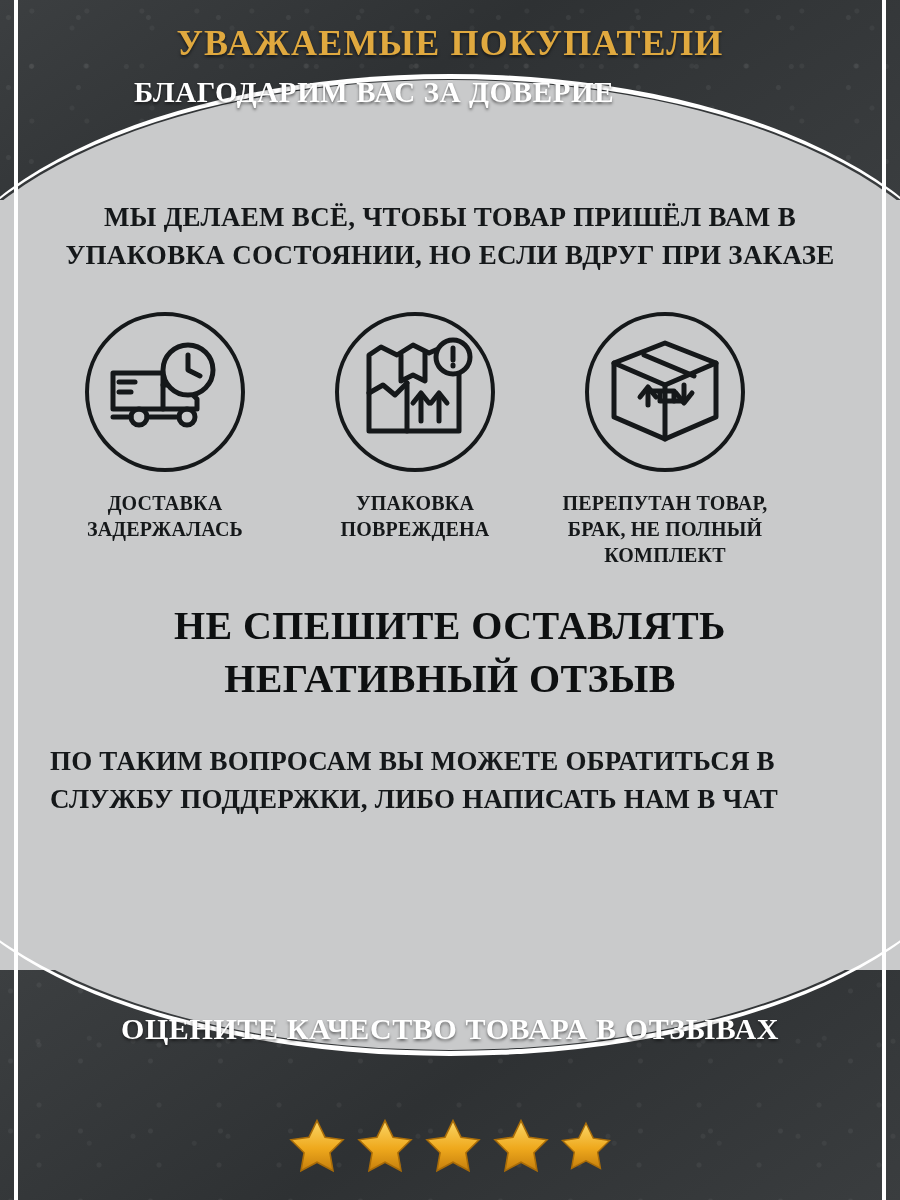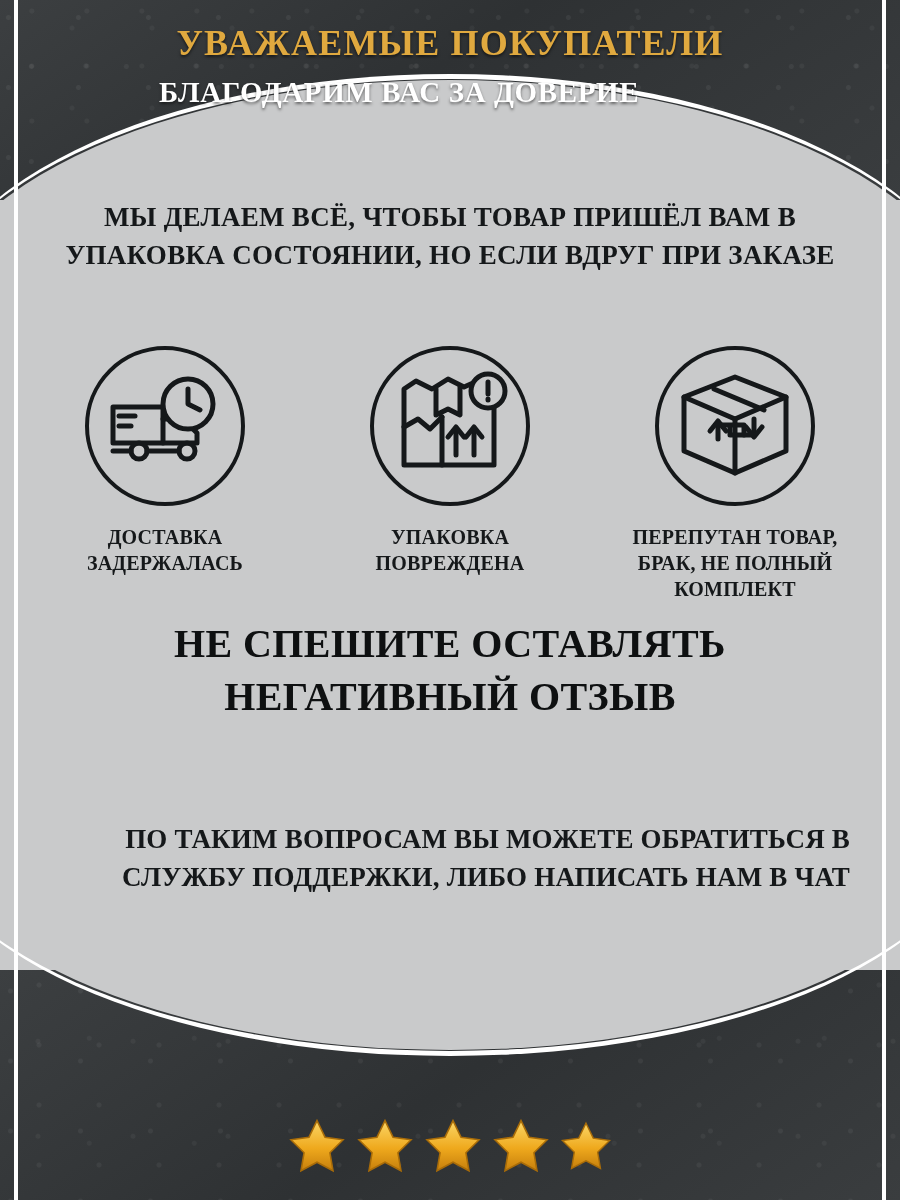--- a/index.html
+++ b/index.html
@@ -128,41 +128,39 @@
   .hdr-white {
     position: absolute;
     top: 74px; left: 0; width: 748px;
     text-align: center;
     color: #ffffff;
     font-size: 29px;
     font-weight: bold;
     line-height: 1.28;
     letter-spacing: 0.6px;
     text-shadow: 0 2px 3px rgba(0,0,0,0.5);
-    margin-left: 25px;
   }
 
   .intro {
     position: absolute;
     top: 198px; left: 60px; width: 780px;
     text-align: center;
     color: #15181a;
     font-size: 27px;
     font-weight: bold;
     line-height: 1.42;
     letter-spacing: 0.3px;
   }
 
   
   .icons-row {
     position: absolute;
-    top: 346px; left: 40px;
+    top: 312px; left: 40px;
     width: 820px;
     display: flex;
-    justify-content: space-between;
     align-items: flex-start;
   }
   .icon-col {
     width: 250px;
     display: flex;
     flex-direction: column;
     align-items: center;
   }
   .icon-circle {
     width: 160px;
@@ -180,33 +178,33 @@
     text-align: center;
     color: #15181a;
     font-size: 20px;
     font-weight: bold;
     line-height: 1.3;
     letter-spacing: 0.2px;
   }
 
   .big-title {
     position: absolute;
-    top: 618px; left: 60px; width: 780px;
+    top: 600px; left: 60px; width: 780px;
     text-align: center;
     color: #0e1011;
     font-size: 40px;
     font-weight: bold;
     line-height: 1.32;
     letter-spacing: 0.4px;
   }
 
   .sub-note {
     position: absolute;
-    top: 820px; left: 50px; width: 800px;
-    text-align: right;
+    top: 742px; left: 50px; width: 800px;
+    text-align: left;
     color: #15181a;
     font-size: 27px;
     font-weight: bold;
     line-height: 1.42;
     letter-spacing: 0.2px;
   }
 
   .footer-text {
     position: absolute;
     bottom: 152px; left: 0; width: 900px;
@@ -307,20 +305,21 @@
           </svg>
         </div>
         <div class="icon-caption">ПЕРЕПУТАН ТОВАР, БРАК, НЕ ПОЛНЫЙ КОМПЛЕКТ</div>
       </div>
 
     </div>
 
     <div class="big-title">НЕ СПЕШИТЕ ОСТАВЛЯТЬ НЕГАТИВНЫЙ ОТЗЫВ</div>
     <div class="sub-note">ПО ТАКИМ ВОПРОСАМ ВЫ МОЖЕТЕ ОБРАТИТЬСЯ В СЛУЖБУ ПОДДЕРЖКИ, ЛИБО НАПИСАТЬ НАМ В ЧАТ</div>
 
+    <div class="footer-text">ОЦЕНИТЕ КАЧЕСТВО ТОВАРА В ОТЗЫВАХ</div>
 
     <div class="stars">
       <svg class="star" width="62" height="62" viewBox="0 0 24 24">
         <defs>
           <linearGradient id="g1" x1="0" y1="0" x2="0" y2="1">
             <stop offset="0%" stop-color="#fbd667"></stop>
               <stop offset="55%" stop-color="#efa91d"></stop>
               <stop offset="100%" stop-color="#c67f0c"></stop>
           </linearGradient>
         </defs>

